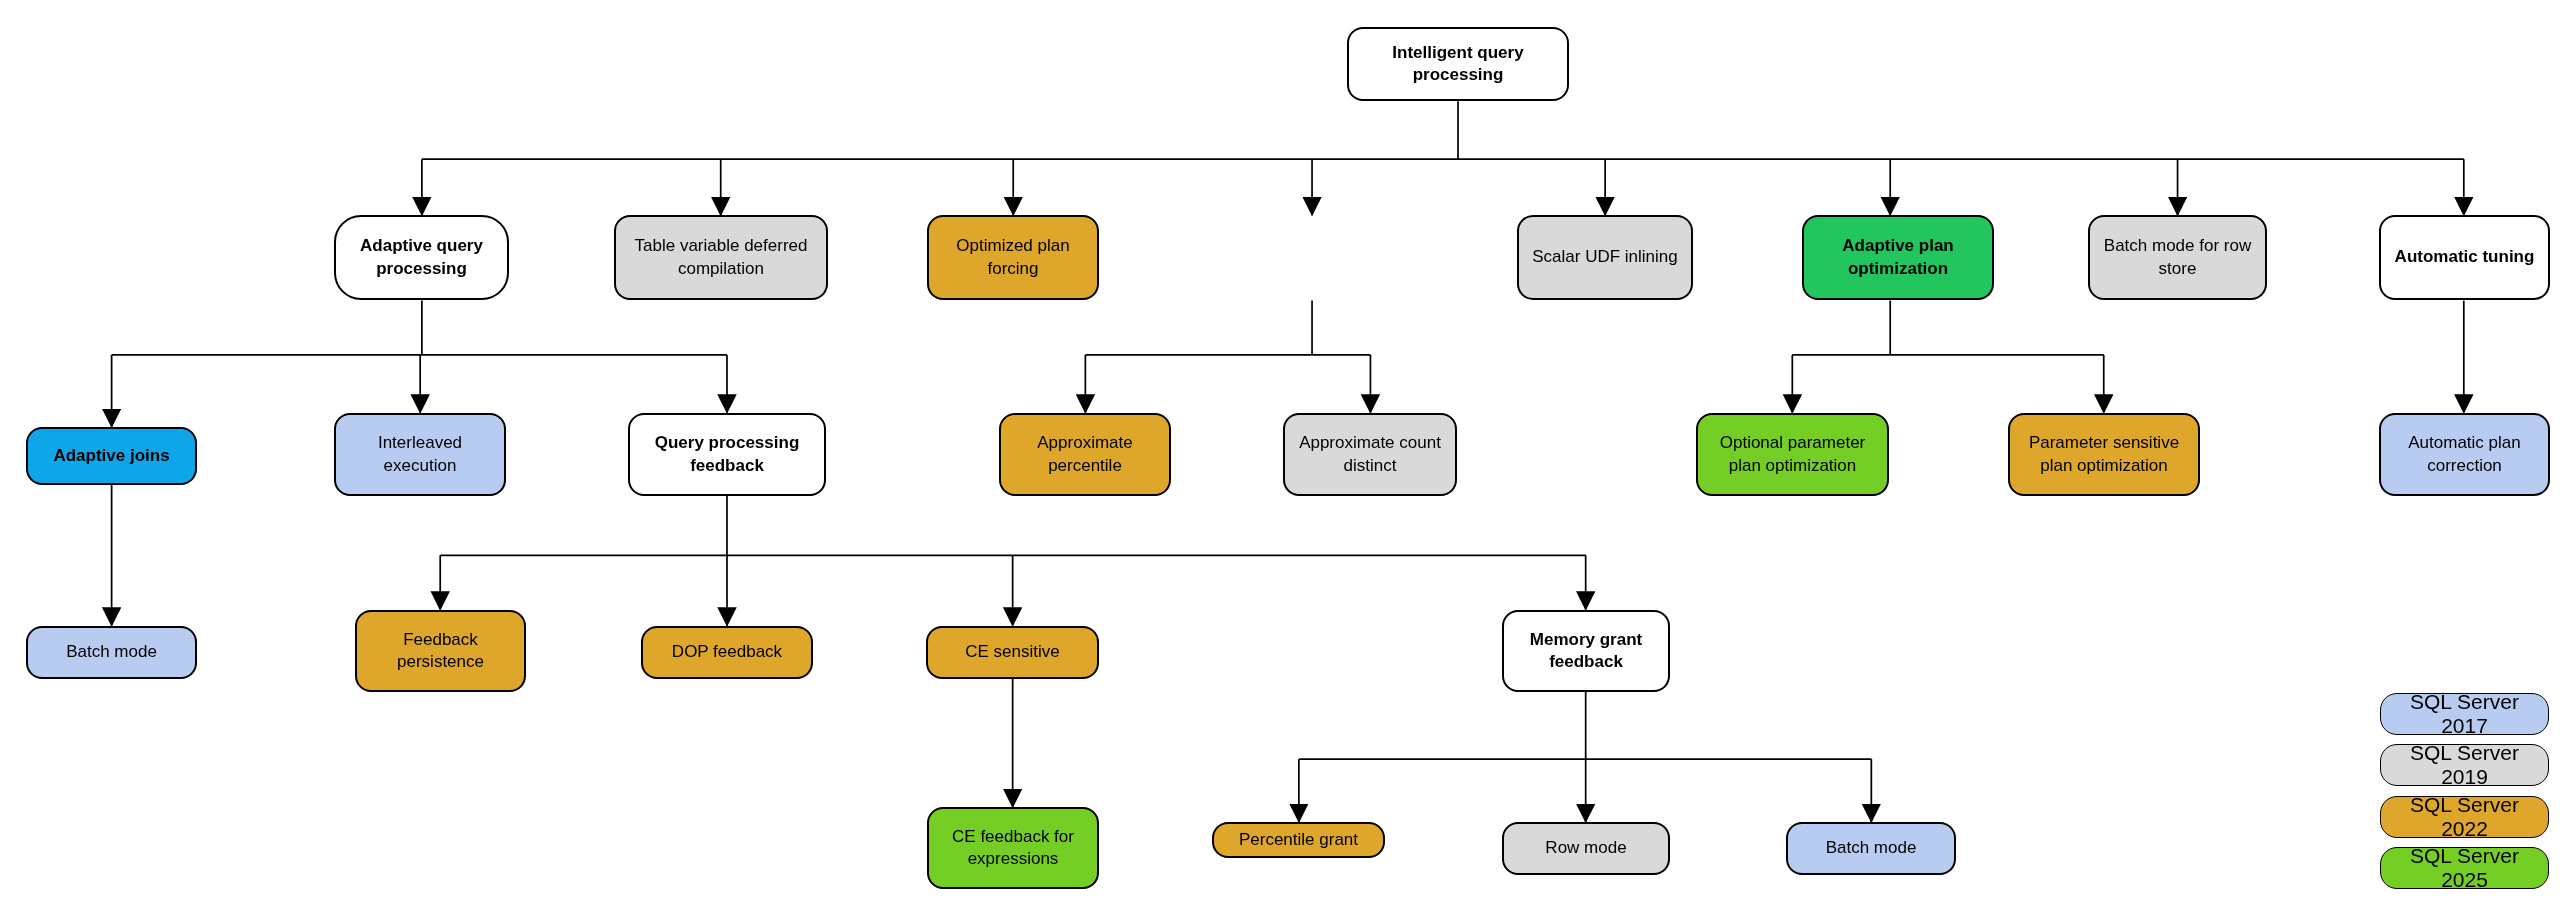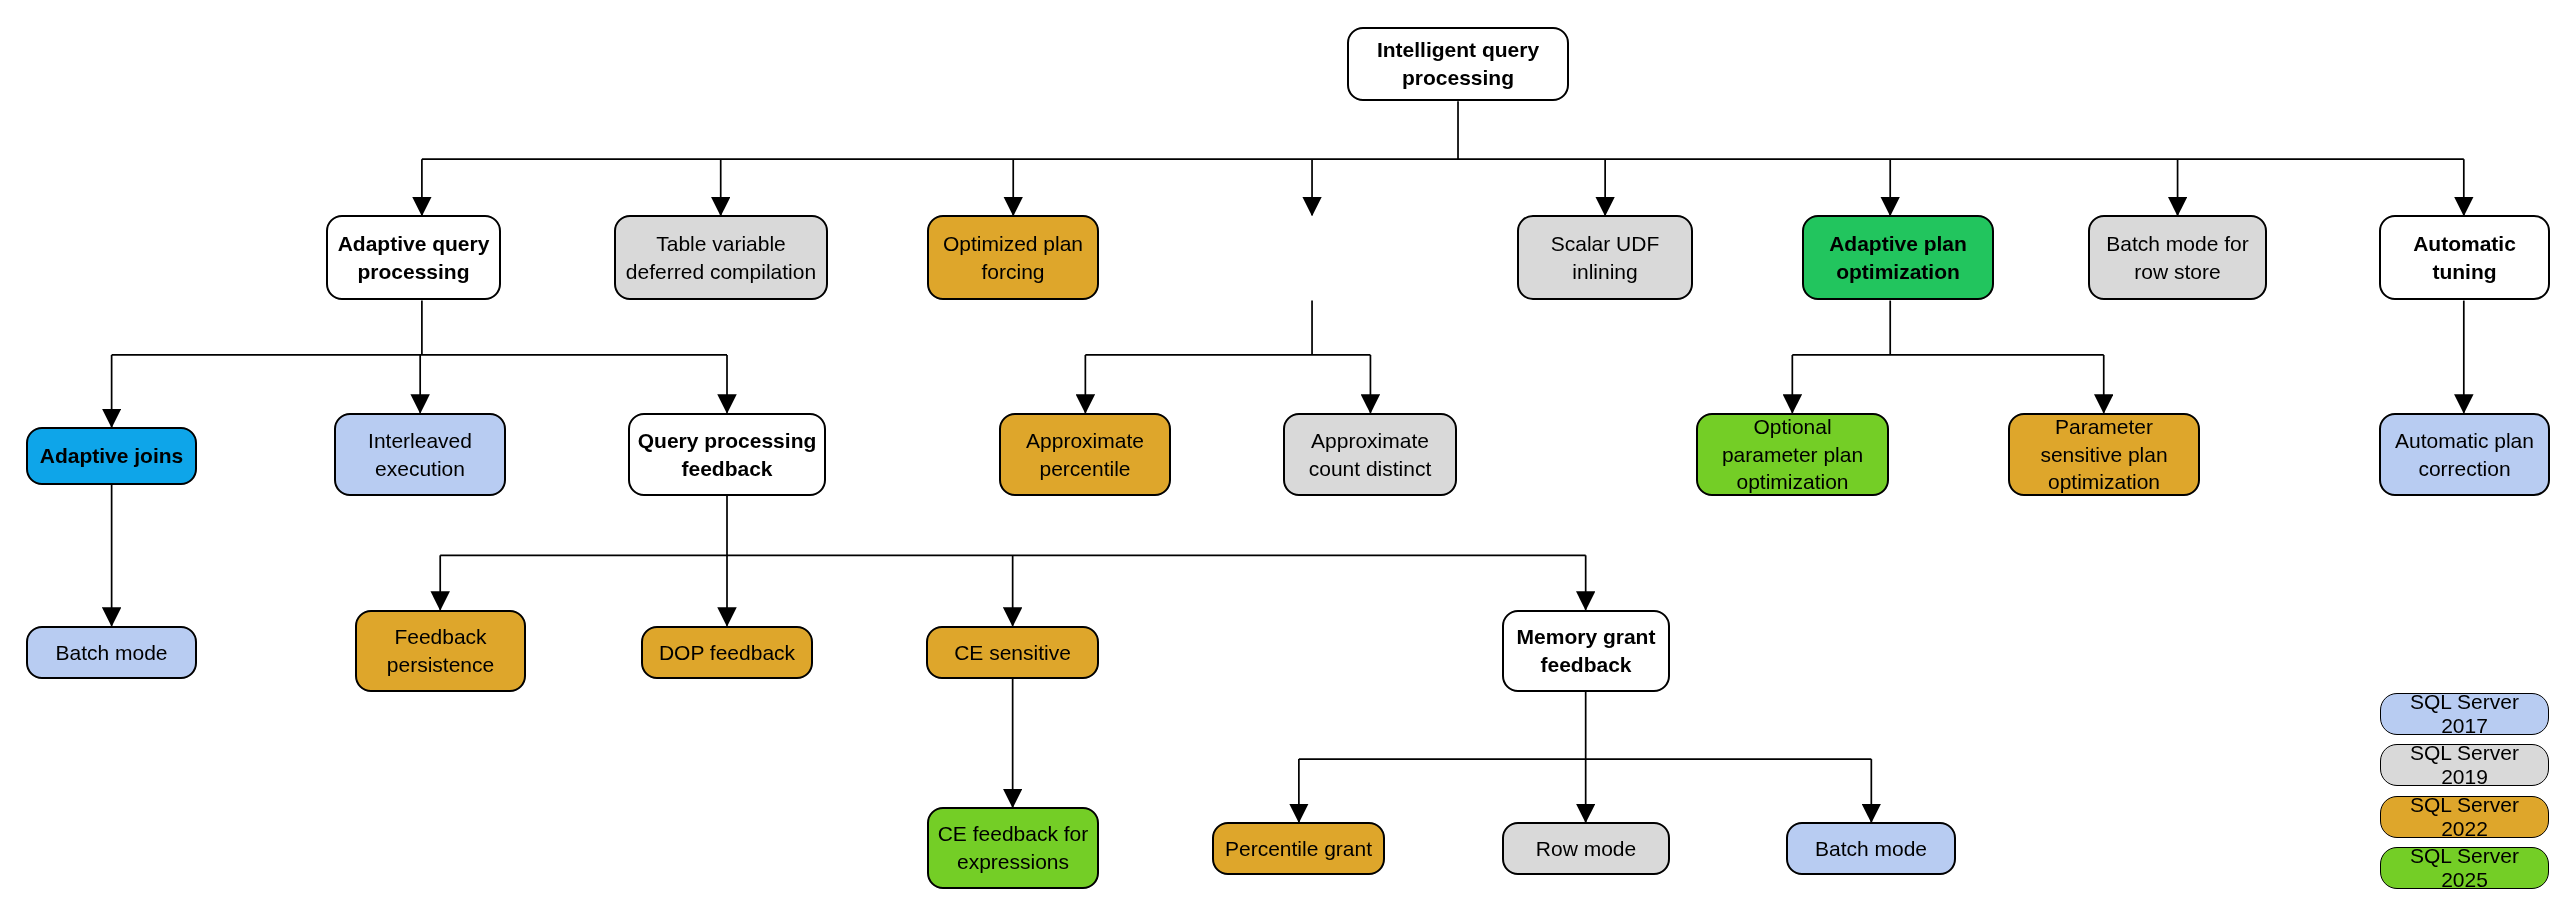--- a/index.html
+++ b/index.html
@@ -18,21 +18,21 @@
   }
   .node {
     position: absolute;
     box-sizing: border-box;
     border: 2px solid #000000;
     border-radius: 16px;
     display: flex;
     align-items: center;
     justify-content: center;
     text-align: center;
-    font-size: 21px;
+    font-size: 17px;
     line-height: 1.32;
     padding: 2.3px 5.7px;
     background: #FFFFFF;
   }
   .cat { font-weight: bold; }
   .pill {
     position: absolute;
     box-sizing: border-box;
     border: 1.7px solid #000000;
     border-radius: 17px;
@@ -100,21 +100,21 @@
       <path d="M2770 1208 V1326"></path>
       <path d="M2269 1326 H3269"></path>
       <path d="M2269 1326 V1436" marker-end="url(#ah)"></path>
       <path d="M2770 1326 V1436" marker-end="url(#ah)"></path>
       <path d="M3269 1326 V1436" marker-end="url(#ah)"></path>
     </g>
   </svg>
 
   <div class="node cat" style="left: 1347px; top: 27px; width: 222px; height: 74px; background-color: rgb(255, 255, 255);">Intelligent query processing</div>
 
-  <div class="node cat" style="left: 326px; top: 215px; width: 175px; height: 85px; background-color: rgb(255, 255, 255);">Adaptive query processing</div>
+  <div class="node cat" style="left: 334px; top: 215px; width: 175px; height: 85px; background-color: rgb(255, 255, 255); border-radius: 27px;">Adaptive query processing</div>
   <div class="node" style="left: 614px; top: 215px; width: 214px; height: 85px; background-color: rgb(217, 217, 217);">Table variable deferred compilation</div>
   <div class="node" style="left: 927px; top: 215px; width: 172px; height: 85px; background-color: rgb(222, 166, 43);">Optimized plan forcing</div>
   <div class="node" style="left: 1517px; top: 215px; width: 176px; height: 85px; background-color: rgb(217, 217, 217);">Scalar UDF inlining</div>
   <div class="node cat" style="left: 1802px; top: 215px; width: 192px; height: 85px; background-color: #22c55e;">Adaptive plan optimization</div>
   <div class="node" style="left: 2088px; top: 215px; width: 179px; height: 85px; background-color: rgb(217, 217, 217);">Batch mode for row store</div>
   <div class="node cat" style="left: 2379px; top: 215px; width: 171px; height: 85px; background-color: rgb(255, 255, 255);">Automatic tuning</div>
 
   <div class="node cat" style="left: 26px; top: 427px; width: 171px; height: 58px; background-color: #0ea5e9;">Adaptive joins</div>
   <div class="node" style="left: 334px; top: 413px; width: 172px; height: 83px; background-color: rgb(184, 204, 242);">Interleaved execution</div>
   <div class="node cat" style="left: 628px; top: 413px; width: 198px; height: 83px; background-color: rgb(255, 255, 255);">Query processing feedback</div>
@@ -124,21 +124,21 @@
   <div class="node" style="left: 2008px; top: 413px; width: 192px; height: 83px; background-color: rgb(222, 166, 43);">Parameter sensitive plan optimization</div>
   <div class="node" style="left: 2379px; top: 413px; width: 171px; height: 83px; background-color: rgb(184, 204, 242);">Automatic plan correction</div>
 
   <div class="node" style="left: 26px; top: 626px; width: 171px; height: 53px; background-color: rgb(184, 204, 242);">Batch mode</div>
   <div class="node" style="left: 355px; top: 610px; width: 171px; height: 82px; background-color: rgb(222, 166, 43);">Feedback persistence</div>
   <div class="node" style="left: 641px; top: 626px; width: 172px; height: 53px; background-color: rgb(222, 166, 43);">DOP feedback</div>
   <div class="node" style="left: 926px; top: 626px; width: 173px; height: 53px; background-color: rgb(222, 166, 43);">CE sensitive</div>
   <div class="node cat" style="left: 1502px; top: 610px; width: 168px; height: 82px; background-color: rgb(255, 255, 255);">Memory grant feedback</div>
 
   <div class="node" style="left: 927px; top: 807px; width: 172px; height: 82px; background-color: rgb(116, 206, 38);">CE feedback for expressions</div>
-  <div class="node" style="left: 1212px; top: 822px; width: 173px; height: 53px; background-color: rgb(222, 166, 43);">Percentile grant</div>
+  <div class="node" style="left: 1212px; top: 822px; width: 173px; height: 36px; background-color: rgb(222, 166, 43);">Percentile grant</div>
   <div class="node" style="left: 1502px; top: 822px; width: 168px; height: 53px; background-color: rgb(217, 217, 217);">Row mode</div>
   <div class="node" style="left: 1786px; top: 822px; width: 170px; height: 53px; background-color: rgb(184, 204, 242);">Batch mode</div>
 
   <div>
     <div class="pill" style="left: 2380px; top: 693px; width: 169px; height: 42px; background-color: rgb(184, 204, 242);">SQL Server 2017</div>
     <div class="pill" style="left: 2380px; top: 744px; width: 169px; height: 42px; background-color: rgb(217, 217, 217);">SQL Server 2019</div>
     <div class="pill" style="left: 2380px; top: 796px; width: 169px; height: 42px; background-color: rgb(222, 166, 43);">SQL Server 2022</div>
     <div class="pill" style="left: 2380px; top: 847px; width: 169px; height: 42px; background-color: rgb(116, 206, 38);">SQL Server 2025</div>
   </div>
 

